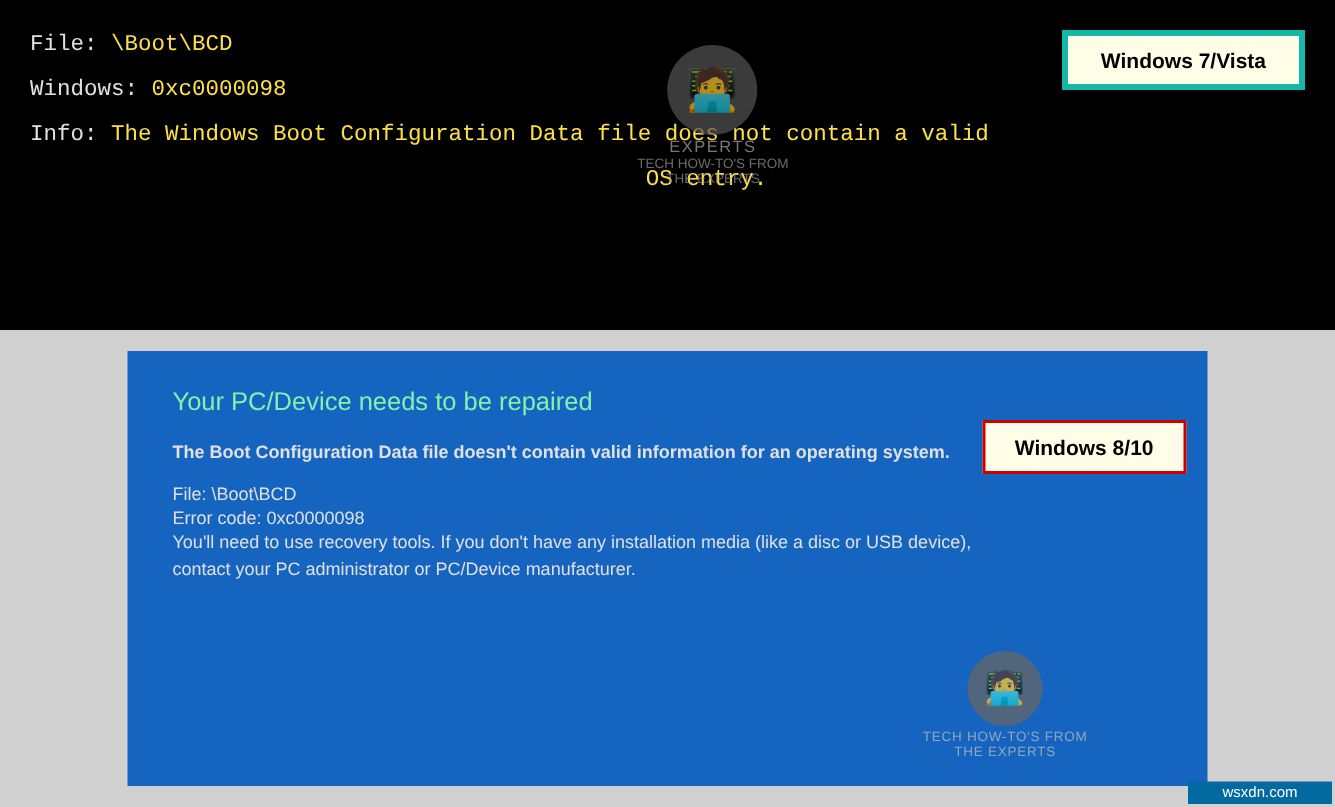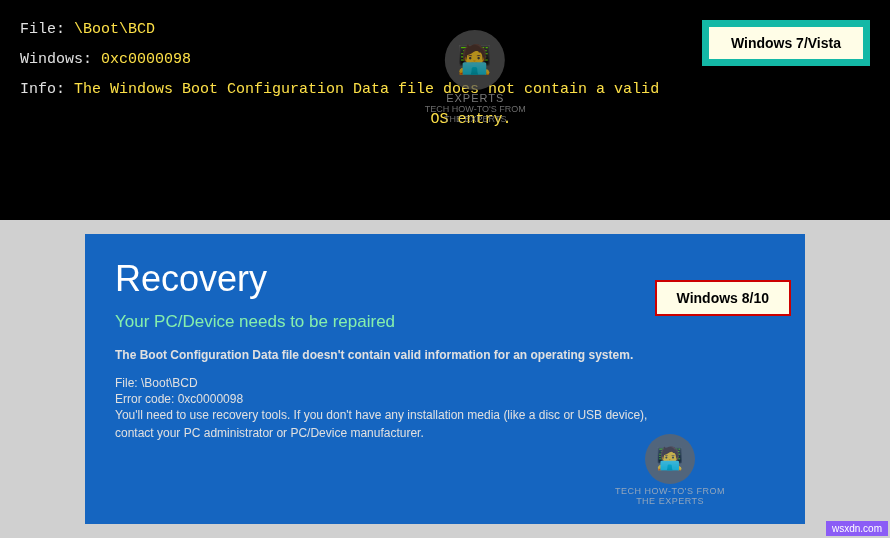--- a/index.html
+++ b/index.html
@@ -38,21 +38,21 @@
 
     .value {
       color: #fde047;
     }
 
     .windows-badge-top {
       position: absolute;
       top: 20px;
       right: 20px;
       background: #fffde7;
-      border: 7px solid #14b8a6;
+      border: 4px solid #14b8a6;
       padding: 8px 22px;
       font-family: Arial, sans-serif;
       font-size: 14px;
       font-weight: bold;
       color: #000;
     }
 
     
     .watermark-top {
       position: absolute;
@@ -197,25 +197,25 @@
       font-size: 9px;
       margin-top: 2px;
       text-align: center;
       letter-spacing: 0.5px;
     }
 
     .wsxdn-badge {
       position: absolute;
       bottom: 2px;
       right: 2px;
-      background: #8b5cf6;
+      background: #0369a1;
       color: #fff;
       font-family: Arial, sans-serif;
       font-size: 10px;
-      padding: 2px 6px;
+      padding: 2px 23px;
     }
   </style>
 </head>
 <body>
 
 <div class="top-section">
 
   <div class="windows-badge-top">
     <span>Windows 7/Vista</span>
   </div>
@@ -247,21 +247,20 @@
   </div>
 </div>
 
 <div class="bottom-section">
   <div class="recovery-screen">
 
     <div class="windows-badge-bottom">
       <span>Windows 8/10</span>
     </div>
 
-    <div class="recovery-title">Recovery</div>
 
     <div class="recovery-subtitle">Your PC/Device needs to be repaired</div>
 
     <div class="recovery-desc">The Boot Configuration Data file doesn't contain valid information for an operating system.</div>
 
     <div class="recovery-file">File: \Boot\BCD</div>
 
     <div class="recovery-error">Error code: 0xc0000098</div>
 
     <div class="recovery-tools">You'll need to use recovery tools. If you don't have any installation media (like a disc or USB device), contact your PC administrator or PC/Device manufacturer.</div>

